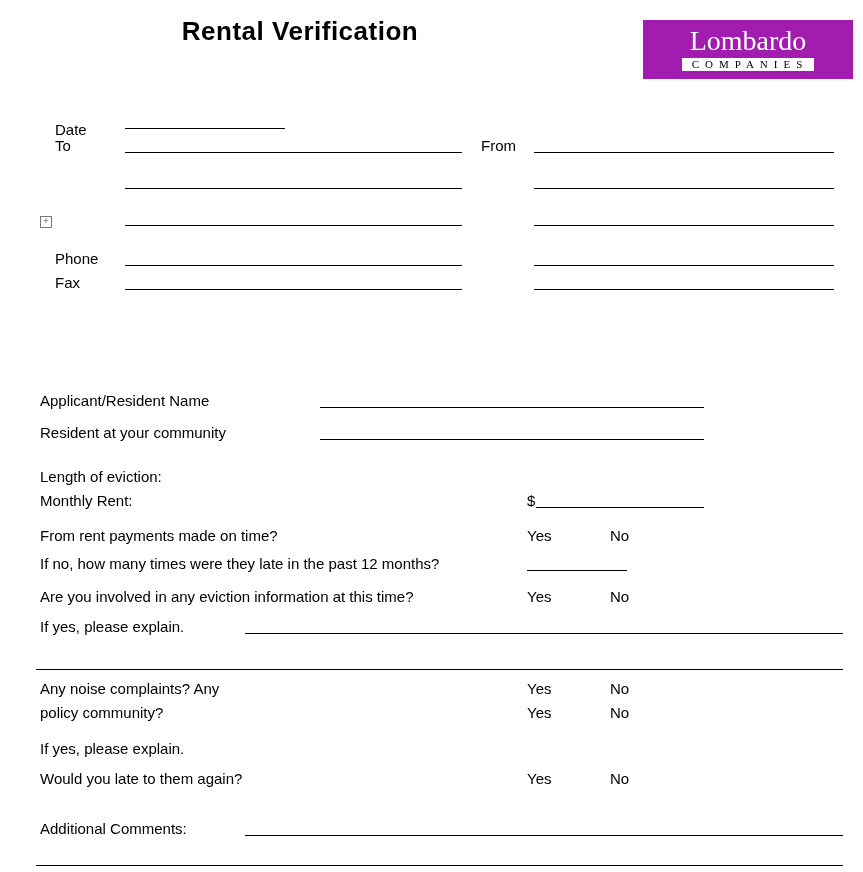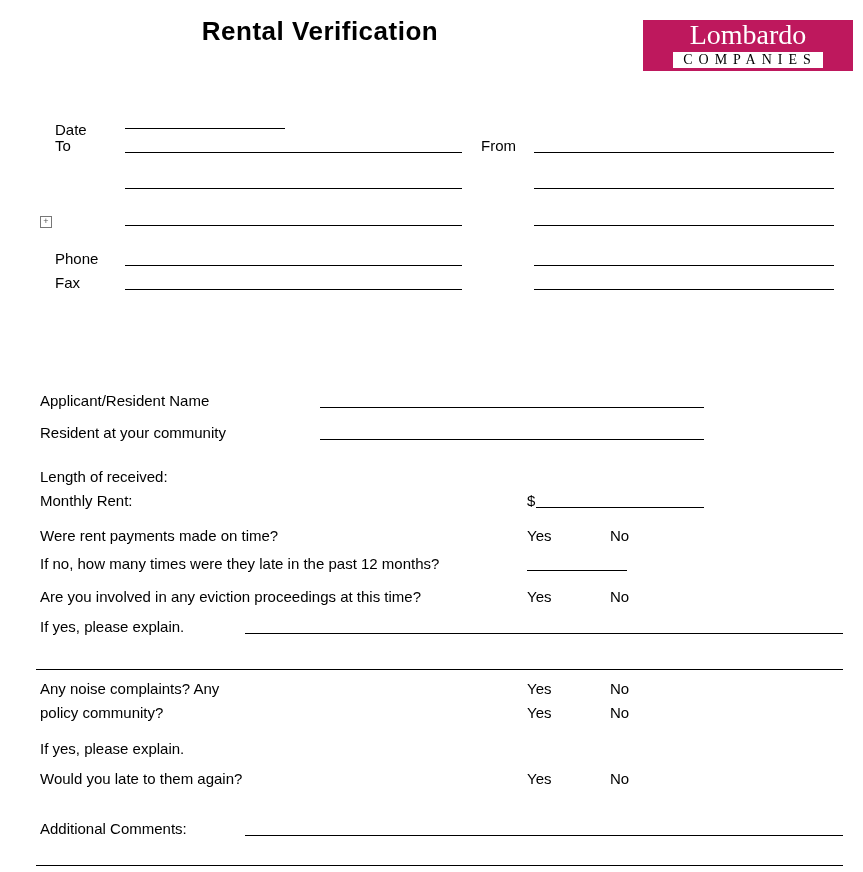--- a/index.html
+++ b/index.html
@@ -21,49 +21,48 @@
   
   .title {
     position: absolute;
     top: 16px;
     left: 0;
     width: 600px;
     text-align: center;
     font-size: 26px;
     font-weight: bold;
     letter-spacing: 0.5px;
-    margin-left: 20px;
   }
 
   
   .logo {
     position: absolute;
     top: 20px;
     right: 10px;
     width: 210px;
-    height: 51px;
-    background: #be185d;
+    height: 59px;
+    background: #a21caf;
     display: flex;
     flex-direction: column;
     align-items: center;
     justify-content: center;
     color: #fff;
     line-height: 1;
   }
   .logo .top {
     font-family: Georgia, 'Times New Roman', serif;
     font-size: 28px;
     letter-spacing: 0px;
     margin-top:-2px;
   }
   .logo .bottom {
     background: #fff;
     color: #000;
     font-family: Georgia, 'Times New Roman', serif;
-    font-size: 14px;
+    font-size: 11px;
     letter-spacing: 6px;
     padding: 1px 6px 1px 10px;
     margin-top: 3px;
   }
 
   
   .lbl {
     position: absolute;
     font-size: 15px;
   }
@@ -142,34 +141,34 @@
 
   <div class="anchor-icon">+</div>
 
 
   <div class="lbl" style="left:40px;top:392px">Applicant/Resident Name</div>
   <div class="line" style="left:320px;top:407px;width:384px"></div>
 
   <div class="lbl" style="left:40px;top:424px">Resident at your community</div>
   <div class="line" style="left:320px;top:439px;width:384px"></div>
 
-  <div class="lbl" style="left:40px;top:468px">Length of received:</div>
+  <div class="lbl" style="left:40px;top:468px">Length of eviction:</div>
 
   <div class="lbl" style="left:40px;top:492px">Monthly Rent:</div>
   <div class="lbl" style="left:527px;top:492px;font-weight:normal">$</div>
   <div class="line" style="left:536px;top:507px;width:168px"></div>
 
-  <div class="lbl" style="left:40px;top:527px">Were rent payments made on time?</div>
+  <div class="lbl" style="left:40px;top:527px">From rent payments made on time?</div>
   <div class="yes" style="left:527px;top:527px">Yes</div>
   <div class="no" style="left:610px;top:527px">No</div>
 
   <div class="lbl" style="left:40px;top:555px">If no, how many times were they late in the past 12 months?</div>
   <div class="line" style="left:527px;top:570px;width:100px"></div>
 
-  <div class="lbl" style="left:40px;top:588px">Are you involved in any eviction proceedings at this time?</div>
+  <div class="lbl" style="left:40px;top:588px">Are you involved in any eviction information at this time?</div>
   <div class="yes" style="left:527px;top:588px">Yes</div>
   <div class="no" style="left:610px;top:588px">No</div>
 
   <div class="lbl" style="left:40px;top:618px">If yes, please explain.</div>
   <div class="line" style="left:245px;top:633px;width:598px"></div>
 
   <div class="hr-full" style="top:669px"></div>
 
   <div class="lbl" style="left:40px;top:680px">Any noise complaints? Any</div>
   <div class="yes" style="left:527px;top:680px">Yes</div>

